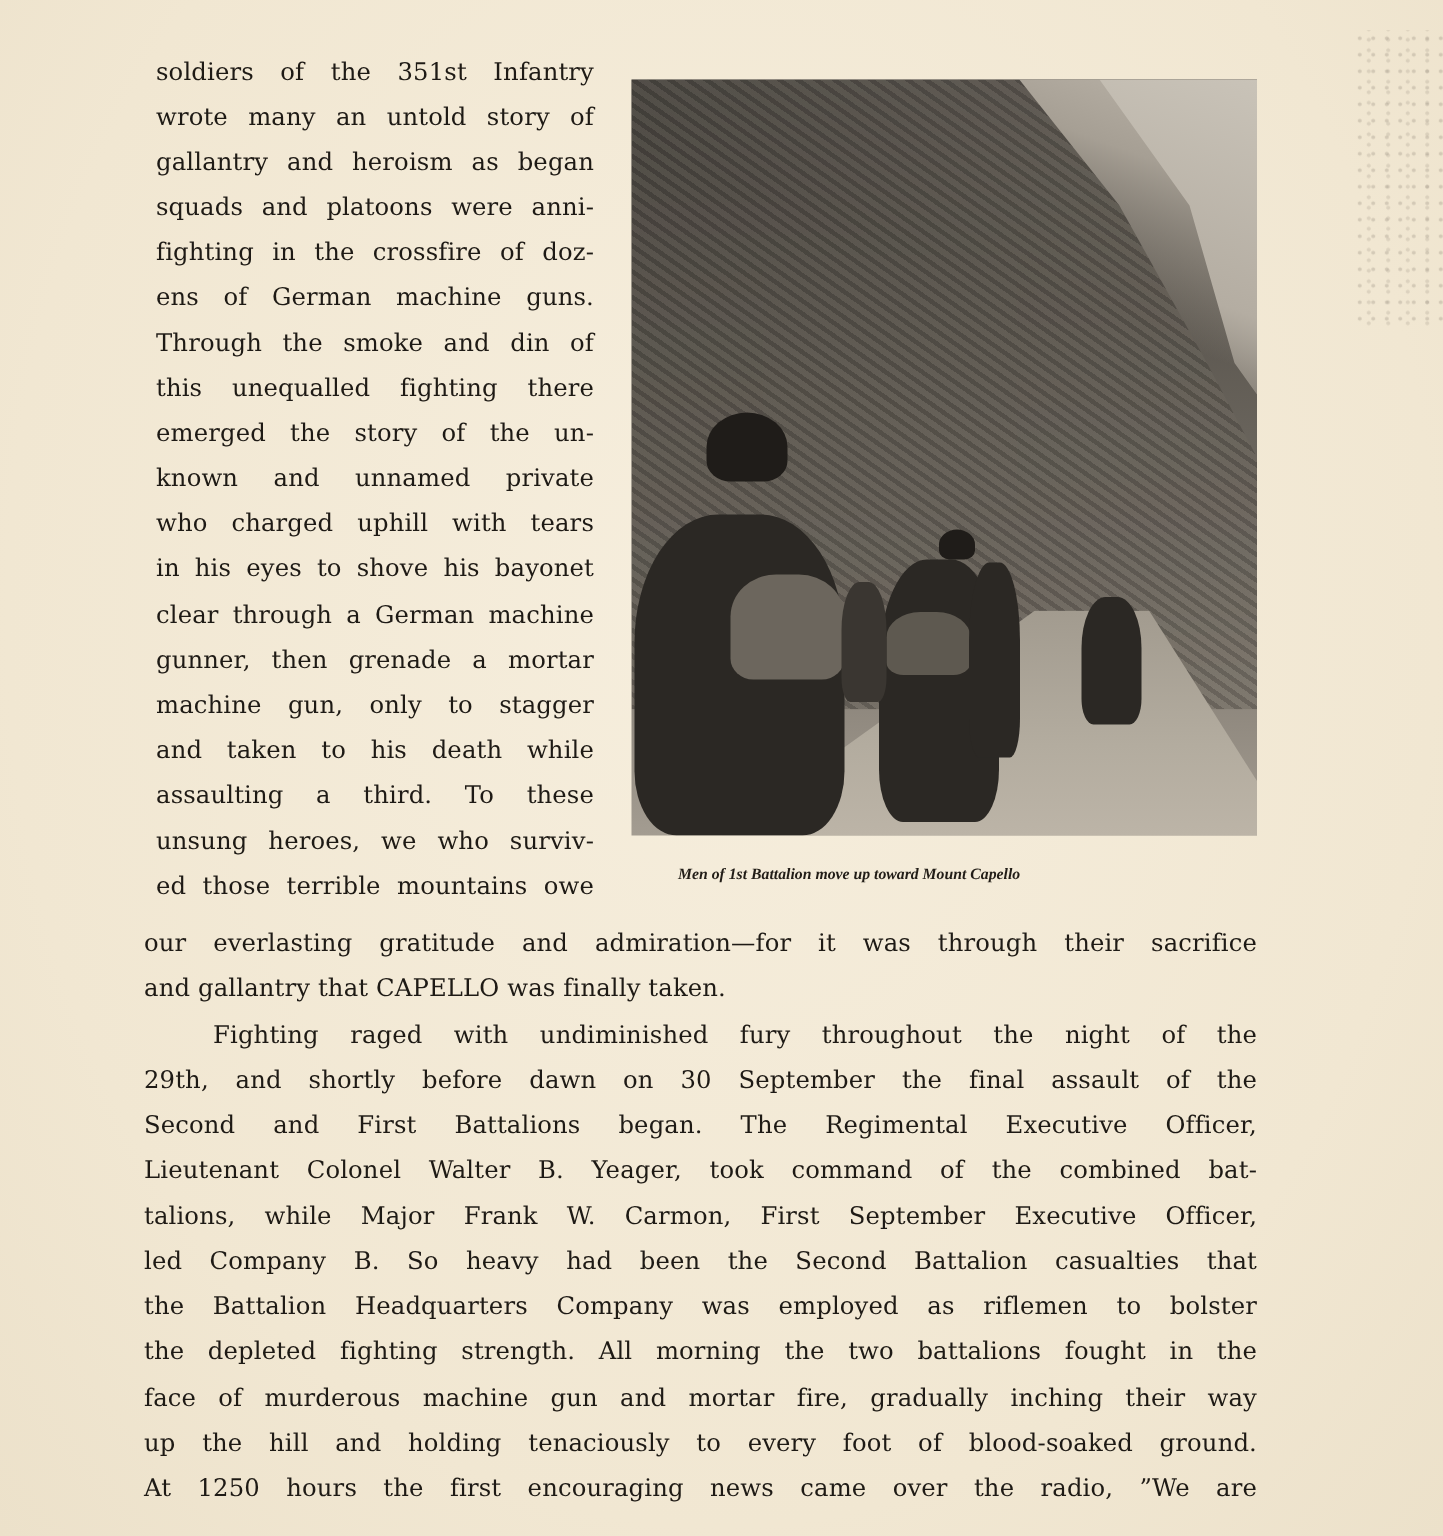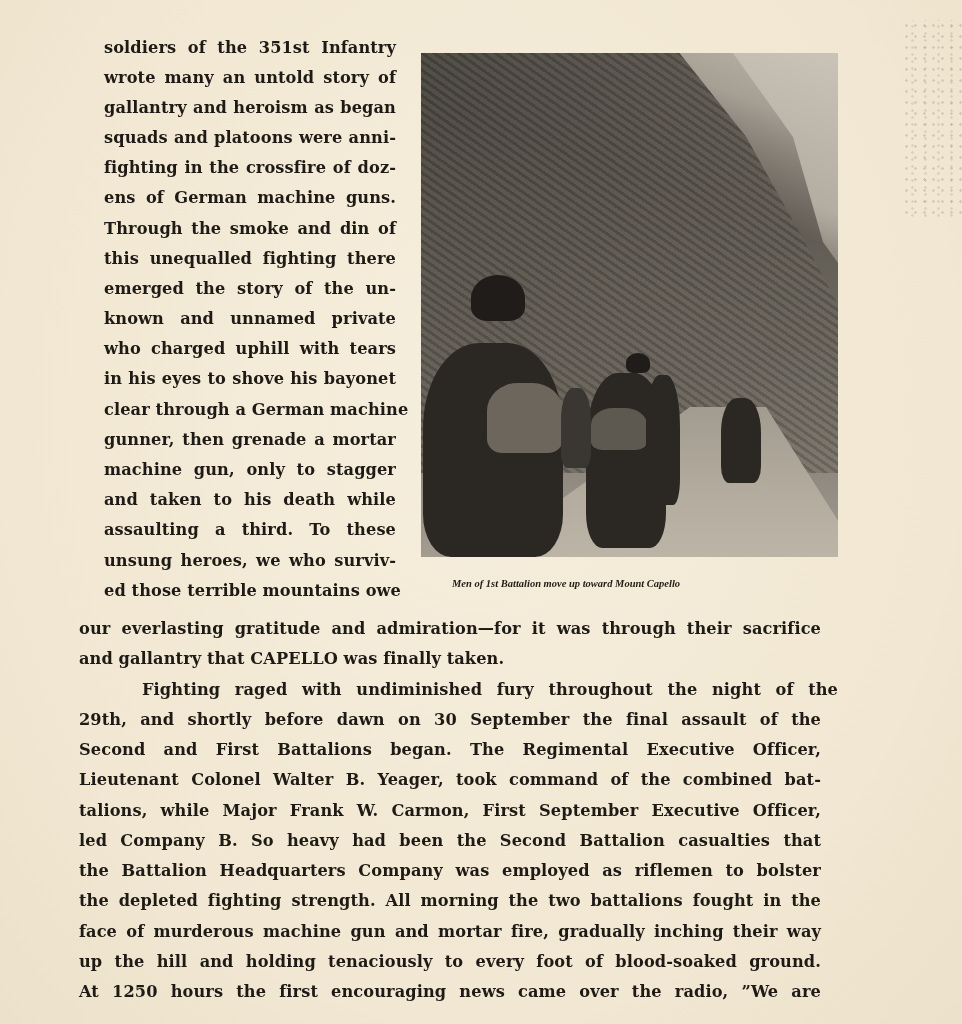--- a/index.html
+++ b/index.html
@@ -22,27 +22,27 @@
       radial-gradient(circle, rgba(90,80,70,0.25) 1px, transparent 1.6px);
     background-size: 9px 11px, 13px 7px;
     background-position: 0 0, 4px 3px;
     opacity: 0.55;
   }
   .line {
     position: absolute;
     font-size: 16.2px;
     line-height: 20px;
     white-space: nowrap;
-    font-weight: bold;
+    font-weight: normal;
     letter-spacing: 0.1px;
     text-align: justify;
     text-align-last: justify;
   }
   .col-line { left: 104px; width: 292px; }
-  .full-line { left: 79px; width: 742px; }
+  .full-line { left: 96px; width: 742px; }
   .full-line.indent { left: 142px; width: 696px; }
   .full-line.last { text-align-last: left; }
 
   .photo {
     position: absolute; left: 421px; top: 53px; width: 417px; height: 504px;
     overflow: hidden;
     background:
       linear-gradient(200deg, #bdb6ab 0%, #a69f94 12%, transparent 30%),
       linear-gradient(180deg, #3d3a36 0%, #58534c 25%, #6a655d 50%, #7a746b 70%, #8e877d 82%, #a39c91 100%);
   }

